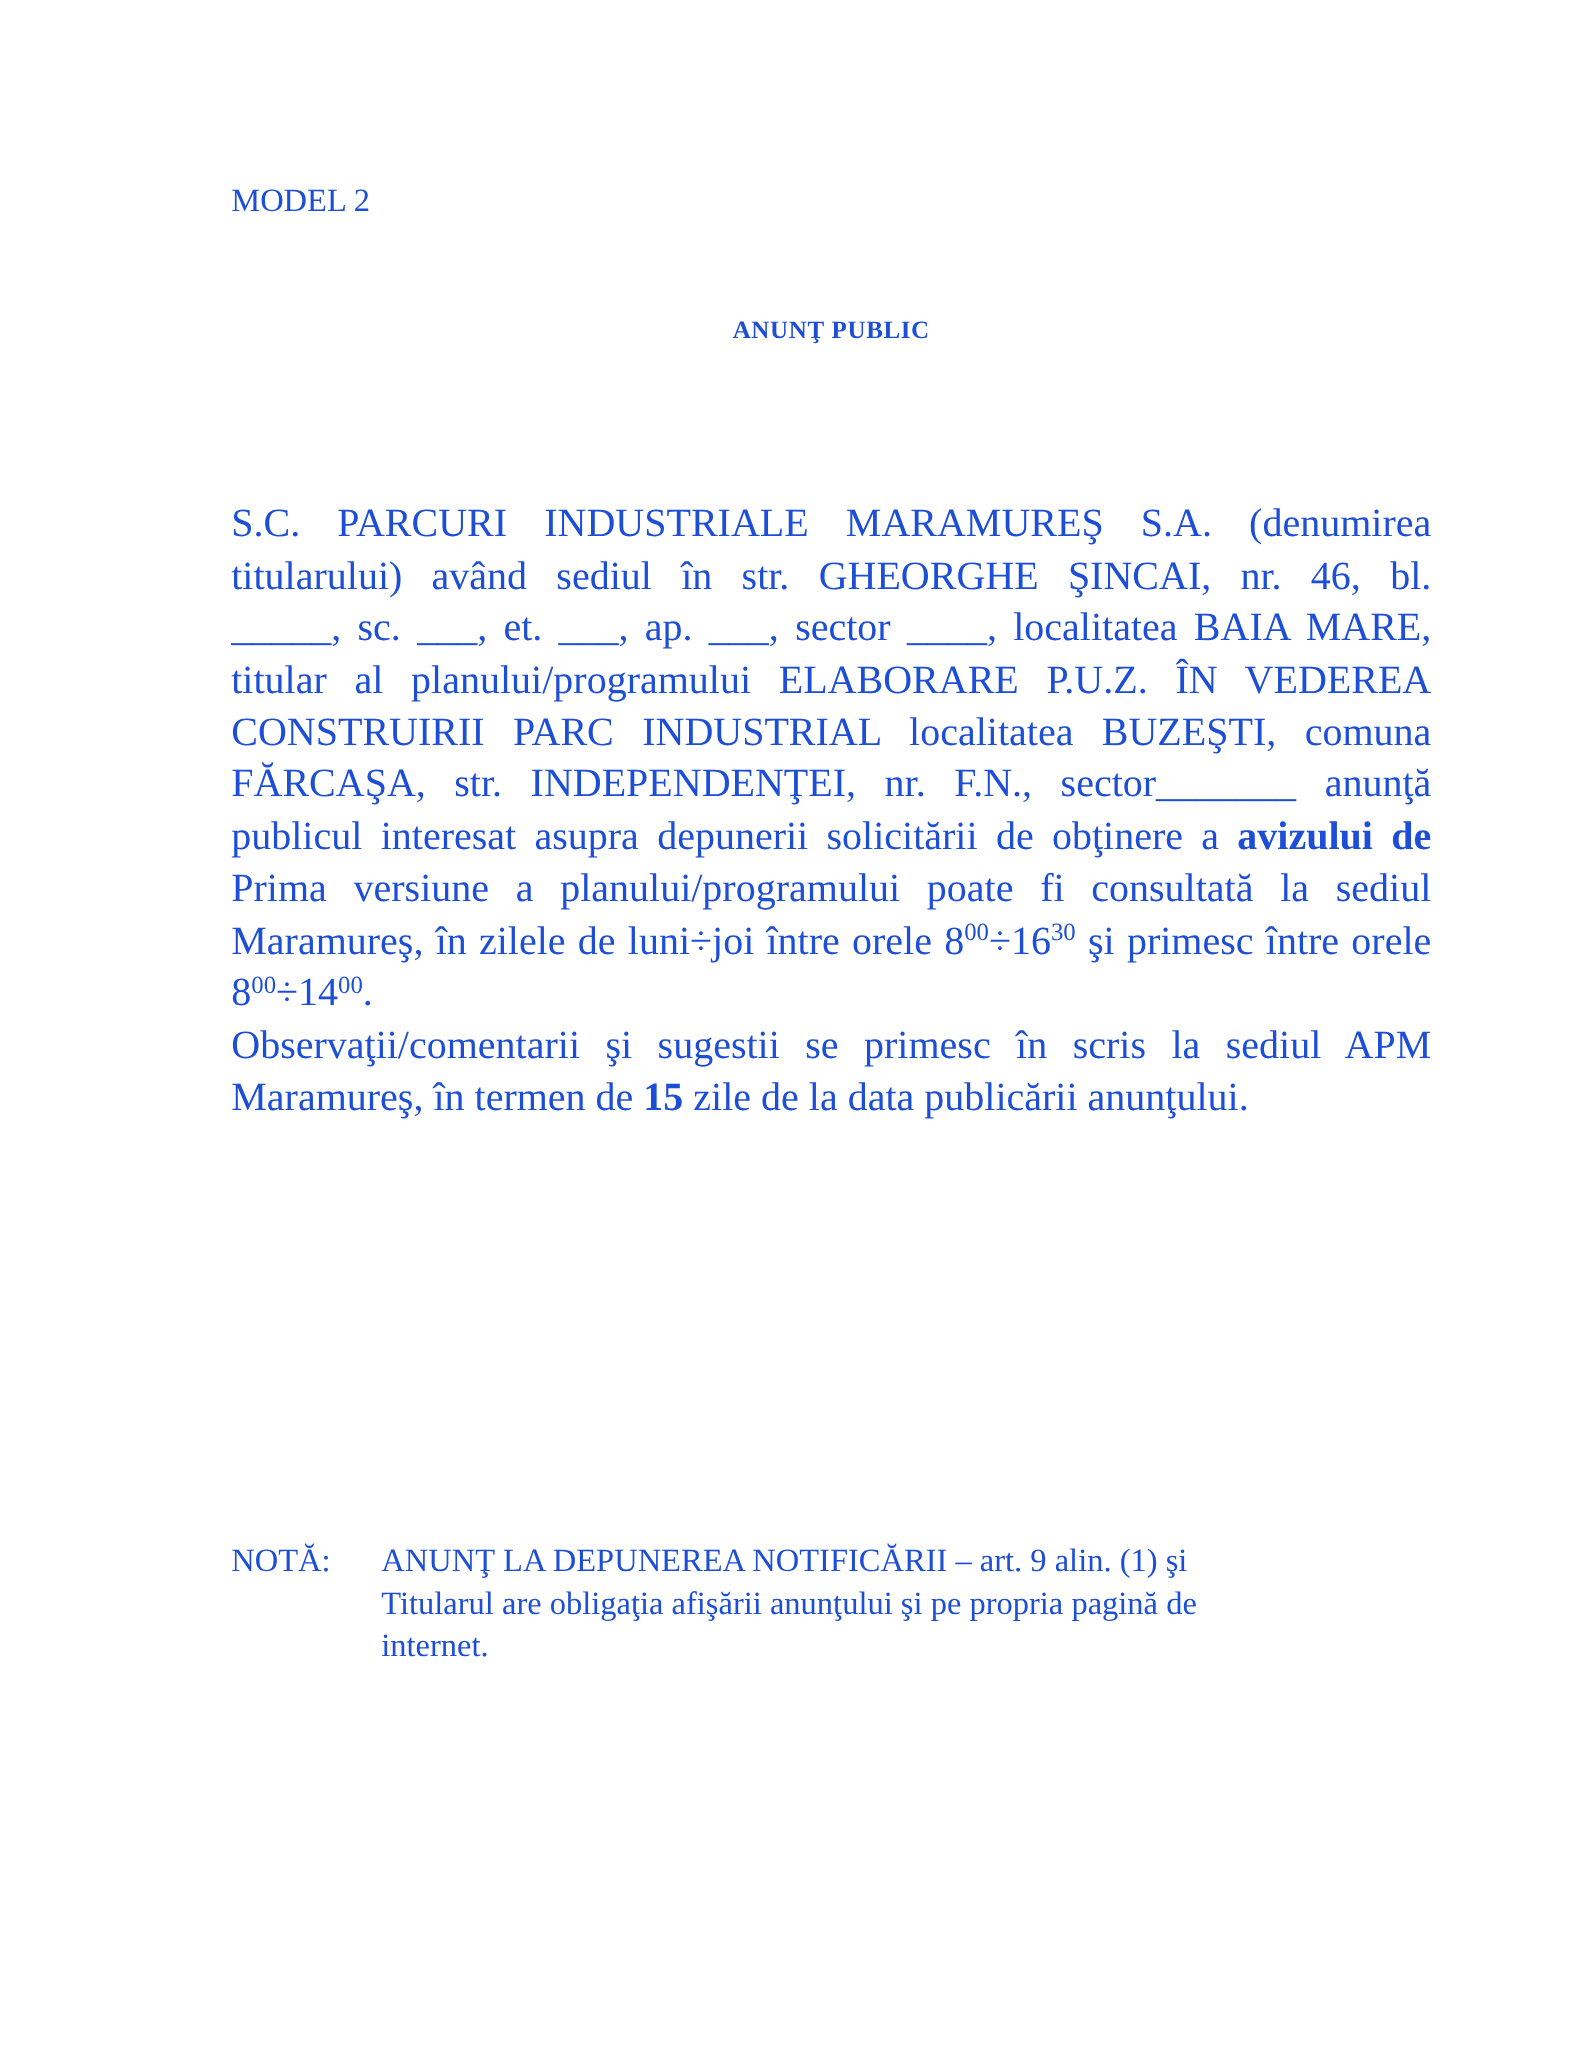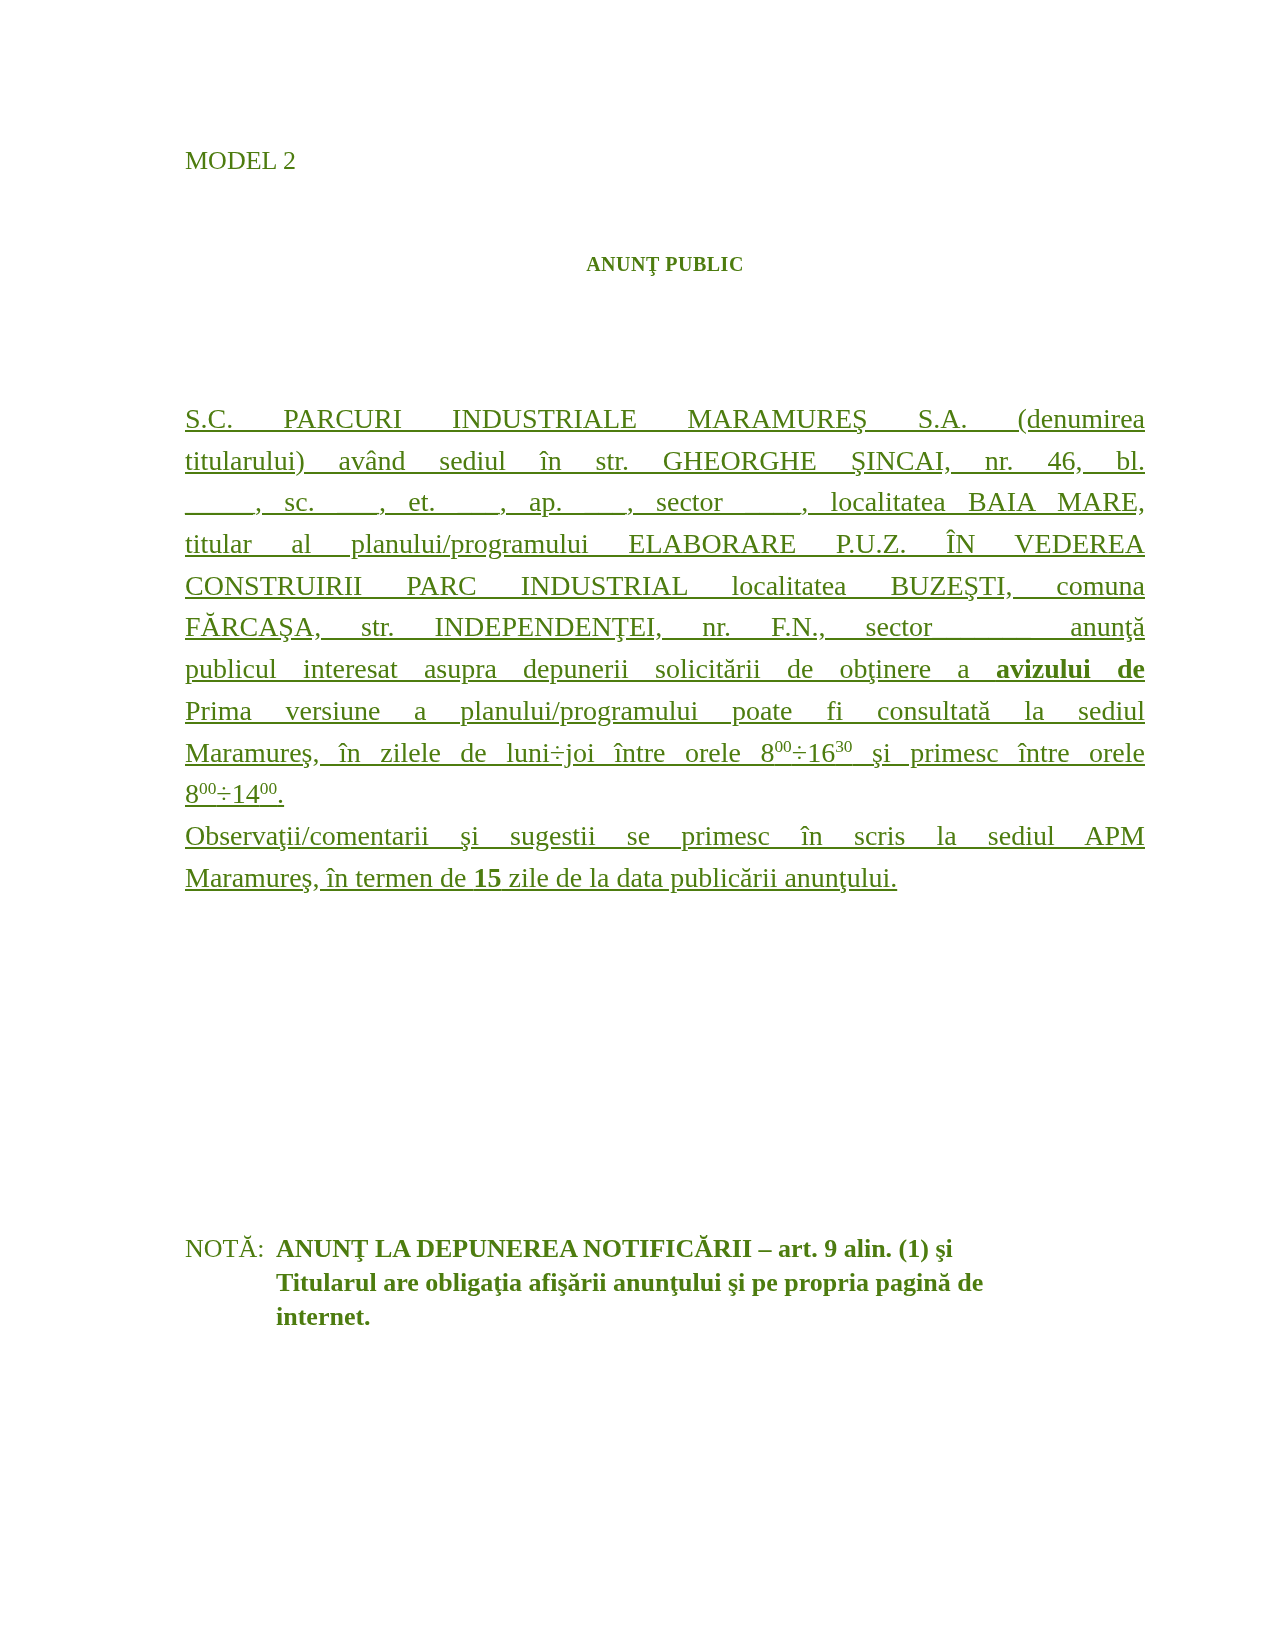--- a/index.html
+++ b/index.html
@@ -5,21 +5,21 @@
   html, body {
     margin: 0;
     padding: 0;
     background: #ffffff;
   }
   .page {
     position: relative;
     width: 1275px;
     height: 1650px;
     background: #ffffff;
-    color: #4d7c0f;
+    color: #1d4ed8;
     font-family: "Liberation Serif", "DejaVu Serif", serif;
     overflow: hidden;
   }
   .model-label {
     position: absolute;
     left: 185px;
     top: 146px;
     font-size: 26px;
     line-height: 1.15;
     white-space: pre;
@@ -32,22 +32,21 @@
     text-align: center;
     font-size: 20px;
     font-weight: bold;
     letter-spacing: 0.5px;
   }
   .body-block {
     position: absolute;
     left: 185px;
     top: 398px;
     width: 960px;
-    font-size: 28px;
-    text-decoration: underline;
+    font-size: 32px;
   }
   .bline {
     line-height: 41.7px;
     text-align: justify;
     text-align-last: justify;
     height: 41.7px;
     white-space: pre-wrap;
   }
   .bline.last {
     text-align-last: left;
@@ -67,22 +66,22 @@
     font-size: 26px;
   }
   .nota-label {
     position: absolute;
     left: 0;
     top: 0;
     font-weight: normal;
     line-height: 34px;
   }
   .nota-lines {
-    margin-left: 91px;
-    font-weight: bold;
+    margin-left: 120px;
+    font-weight: normal;
   }
   .nline {
     line-height: 34px;
     white-space: pre-wrap;
   }
 </style>
 </head>
 <body>
 
 <div class="page">

